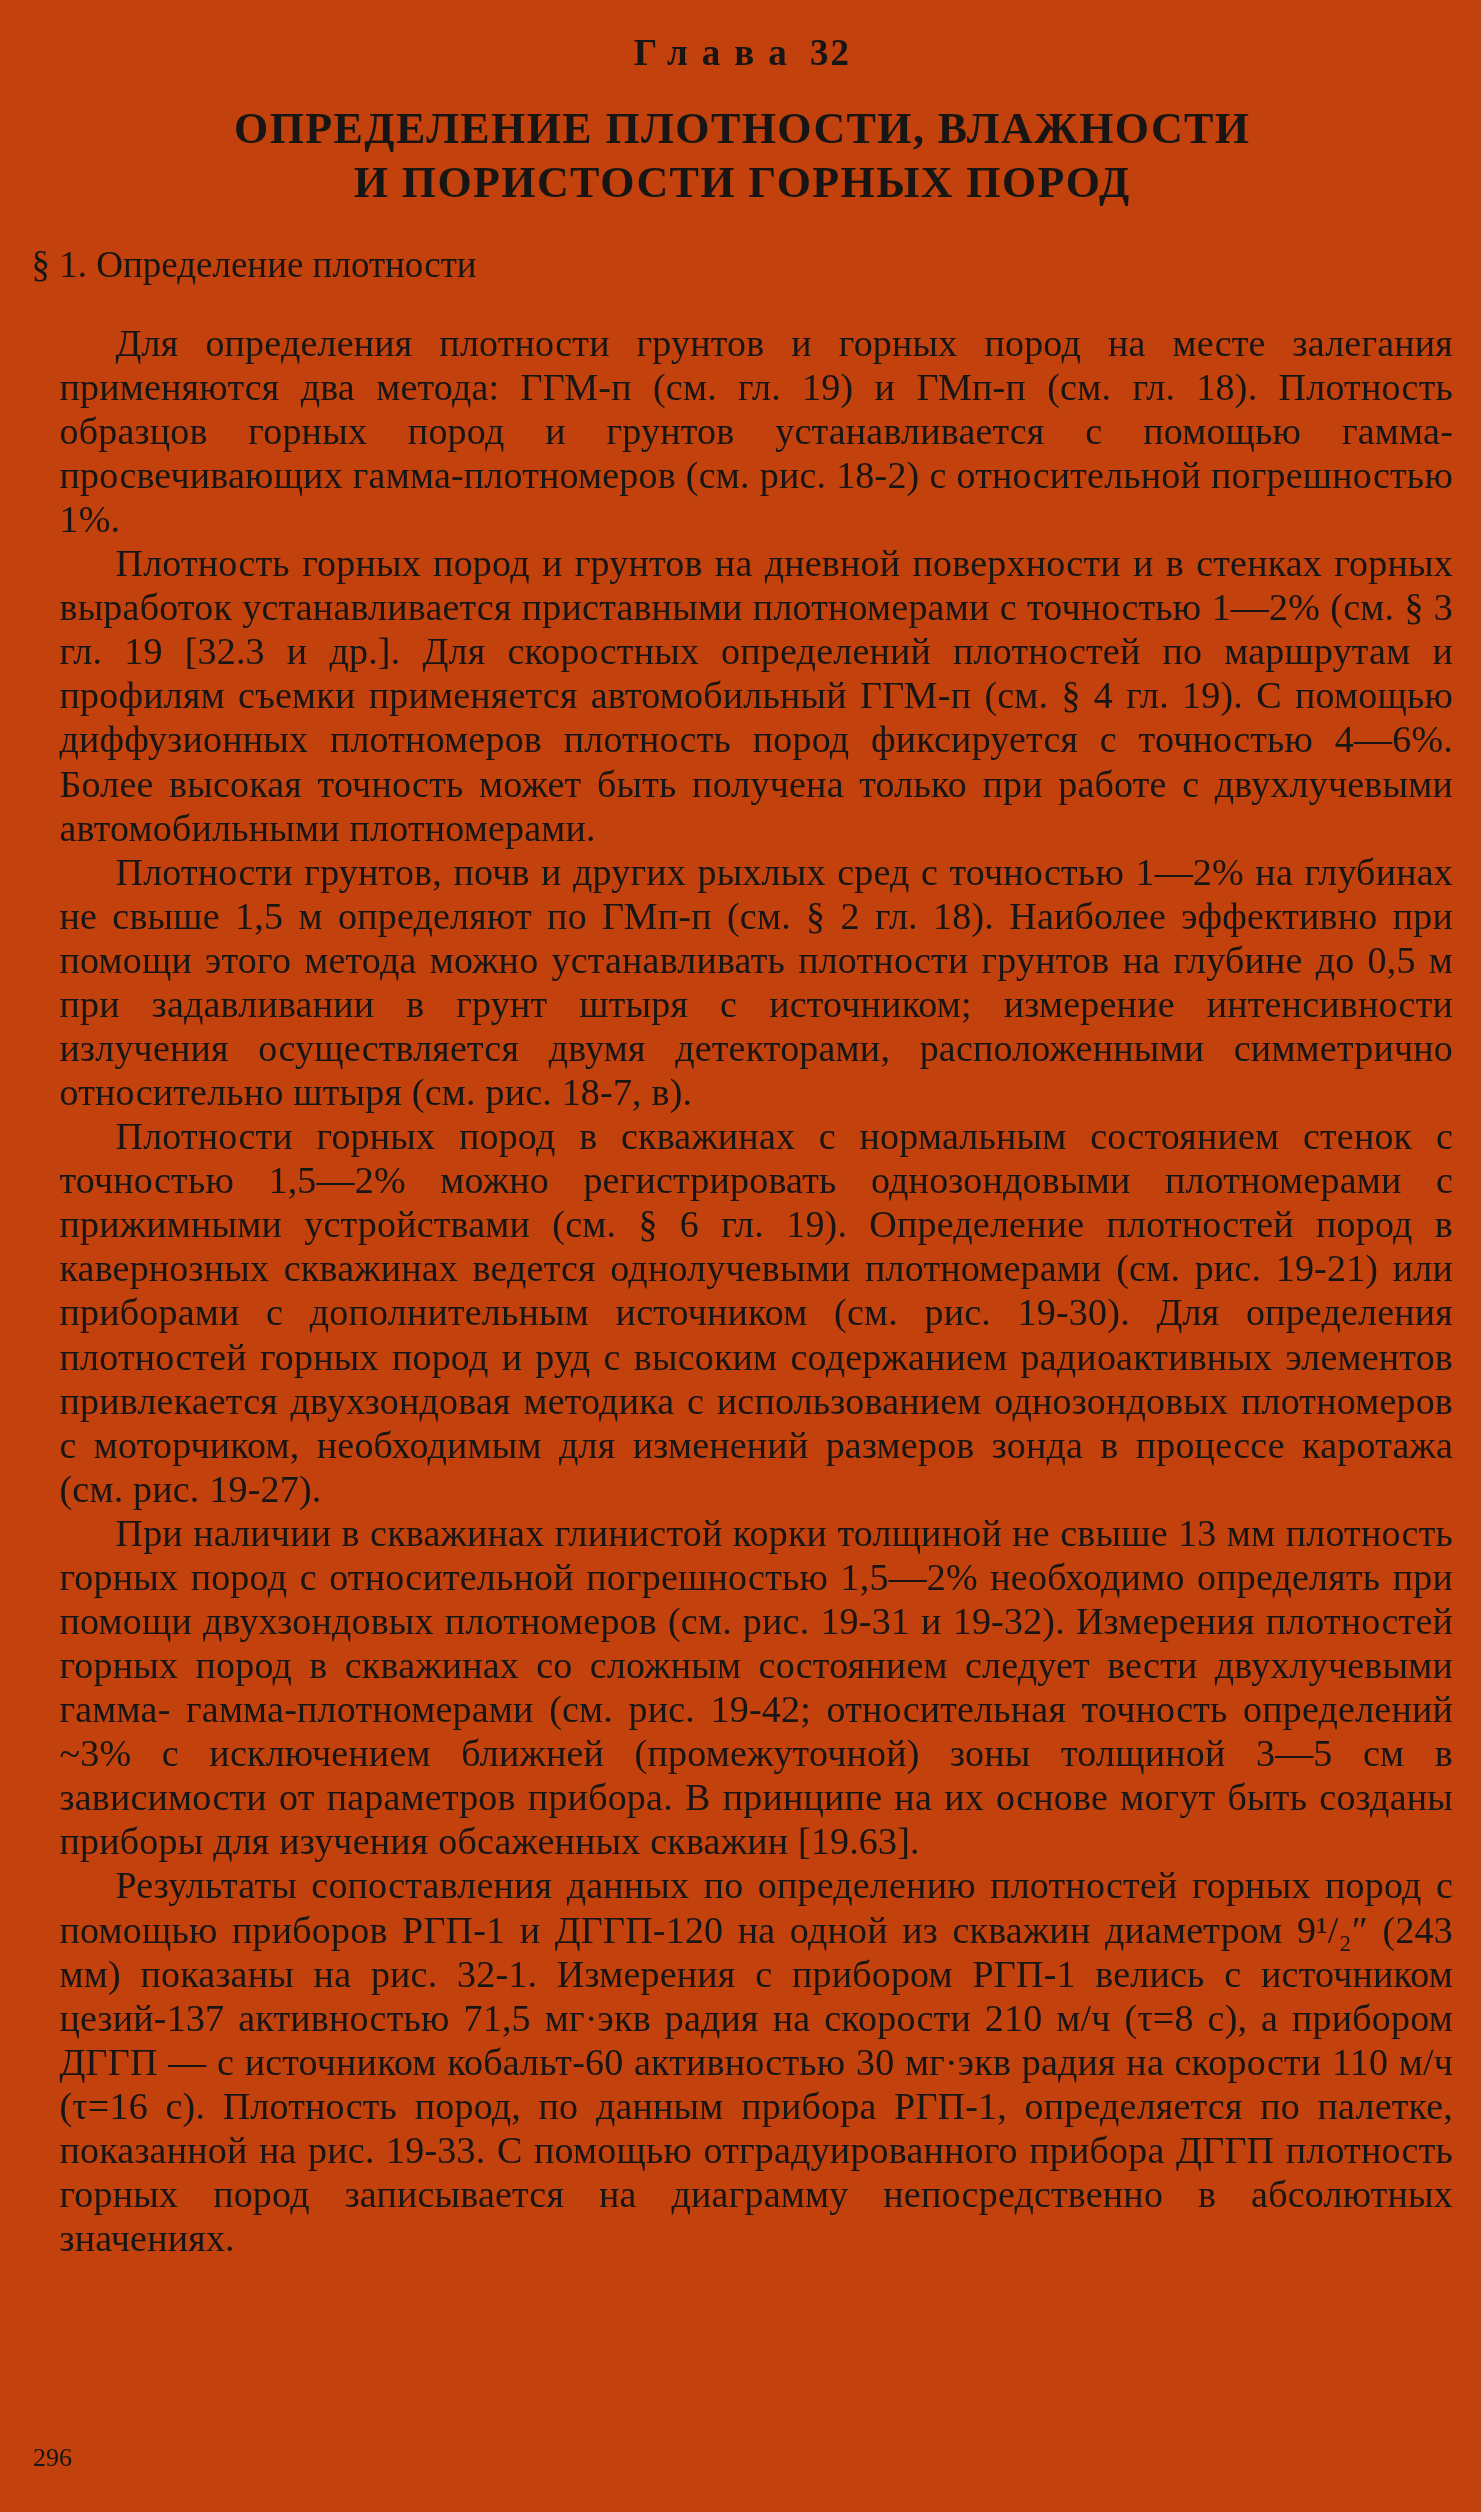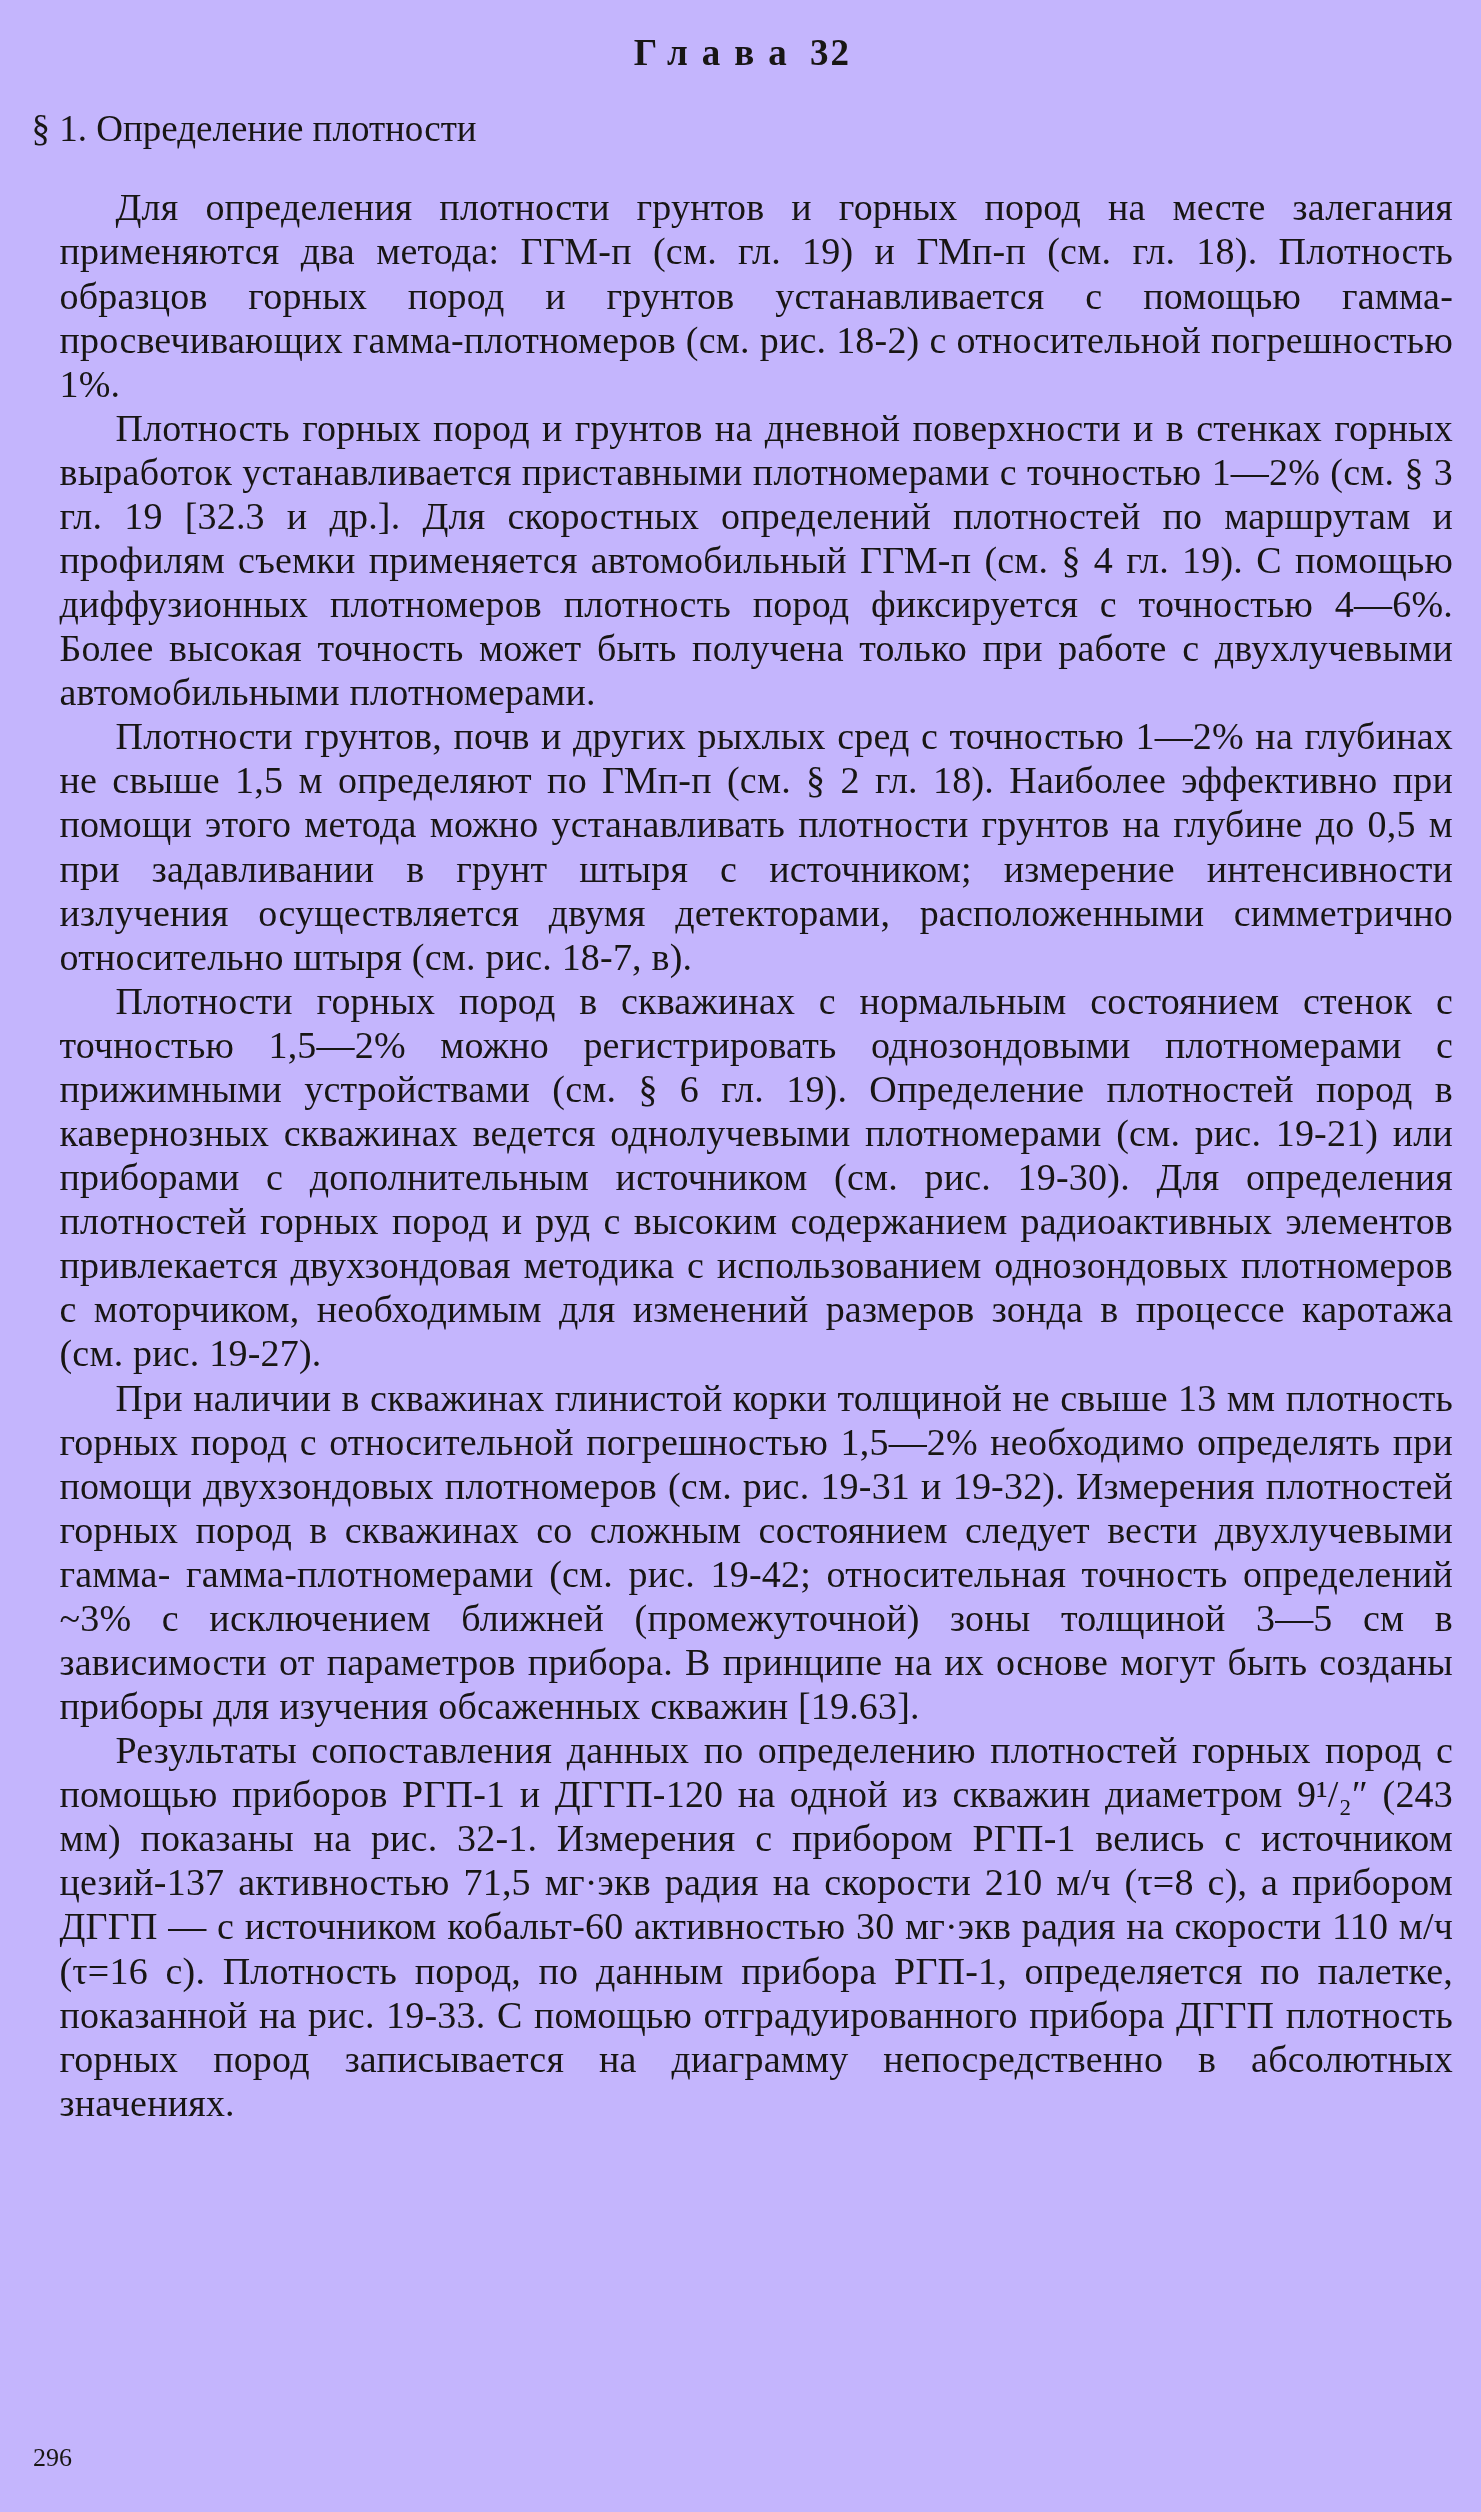--- a/index.html
+++ b/index.html
@@ -2,21 +2,21 @@
 <html lang="ru" style="font-size:15px"><head>
 <meta charset="utf-8">
 <style>
   * { margin: 0; padding: 0; box-sizing: border-box; }
   html, body { background: #e9e7e2; }
   .page {
     position: relative;
     width: 1481px;
     height: 2512px;
     margin: 0 auto;
-    background: #c4b5fd;
+    background: #c2410c;
     color: #181614;
     font-family: "Liberation Serif", "DejaVu Serif", serif;
     padding: 24px 28px 0 31.5px;
     overflow: hidden;
   }
   .chapter-label {
     text-align: center;
     font-weight: bold;
     font-size: 37px;
     margin-top: 7.4px;
@@ -54,20 +54,24 @@
 </style>
 </head>
 <body>
 
 <div class="page">
 
   <div class="chapter-label">
     <span class="spaced">Глава</span><span class="chnum">32</span>
   </div>
 
+  <div class="chapter-title">
+    <div>ОПРЕДЕЛЕНИЕ ПЛОТНОСТИ, ВЛАЖНОСТИ</div>
+    <div>И ПОРИСТОСТИ ГОРНЫХ ПОРОД</div>
+  </div>
 
   <div class="section-heading">§ 1. Определение плотности</div>
 
   <div class="body-text">
     <p>Для определения плотности грунтов и горных пород на месте залегания применяются два метода: ГГМ-п (см. гл. 19) и ГМп-п (см. гл. 18). Плотность образцов горных пород и грунтов устанавливается с помощью гамма-просвечивающих гамма-плотномеров (см. рис. 18-2) с относительной погрешностью 1%.</p>
     <p>Плотность горных пород и грунтов на дневной поверхности и в стенках горных выработок устанавливается приставными плотномерами с точностью 1—2% (см. § 3 гл. 19 [32.3 и др.]. Для скоростных определений плотностей по маршрутам и профилям съемки применяется автомобильный ГГМ-п (см. § 4 гл. 19). С помощью диффузионных плотномеров плотность пород фиксируется с точностью 4—6%. Более высокая точность может быть получена только при работе с двухлучевыми автомобильными плотномерами.</p>
     <p>Плотности грунтов, почв и других рыхлых сред с точностью 1—2% на глубинах не свыше 1,5 м определяют по ГМп-п (см. § 2 гл. 18). Наиболее эффективно при помощи этого метода можно устанавливать плотности грунтов на глубине до 0,5 м при задавливании в грунт штыря с источником; измерение интенсивности излучения осуществляется двумя детекторами, расположенными симметрично относительно штыря (см. рис. 18-7, в).</p>
     <p>Плотности горных пород в скважинах с нормальным состоянием стенок с точностью 1,5—2% можно регистрировать однозондовыми плотномерами с прижимными устройствами (см. § 6 гл. 19). Определение плотностей пород в кавернозных скважинах ведется однолучевыми плотномерами (см. рис. 19-21) или приборами с дополнительным источником (см. рис. 19-30). Для определения плотностей горных пород и руд с высоким содержанием радиоактивных элементов привлекается двухзондовая методика с использованием однозондовых плотномеров с моторчиком, необходимым для изменений размеров зонда в процессе каротажа (см. рис. 19-27).</p>
     <p>При наличии в скважинах глинистой корки толщиной не свыше 13 мм плотность горных пород с относительной погрешностью 1,5—2% необходимо определять при помощи двухзондовых плотномеров (см. рис. 19-31 и 19-32). Измерения плотностей горных пород в скважинах со сложным состоянием следует вести двухлучевыми гамма- гамма-плотномерами (см. рис. 19-42; относительная точность определений ~3% с исключением ближней (промежуточной) зоны толщиной 3—5 см в зависимости от параметров прибора. В принципе на их основе могут быть созданы приборы для изучения обсаженных скважин [19.63].</p>
     <p>Результаты сопоставления данных по определению плотностей горных пород с помощью приборов РГП-1 и ДГГП-120 на одной из скважин диаметром 9¹/₂″ (243 мм) показаны на рис. 32-1. Измерения с прибором РГП-1 велись с источником цезий-137 активностью 71,5 мг·экв радия на скорости 210 м/ч (τ=8 с), а прибором ДГГП — с источником кобальт-60 активностью 30 мг·экв радия на скорости 110 м/ч (τ=16 с). Плотность пород, по данным прибора РГП-1, определяется по палетке, показанной на рис. 19-33. С помощью отградуированного прибора ДГГП плотность горных пород записывается на диаграмму непосредственно в абсолютных значениях.</p>

